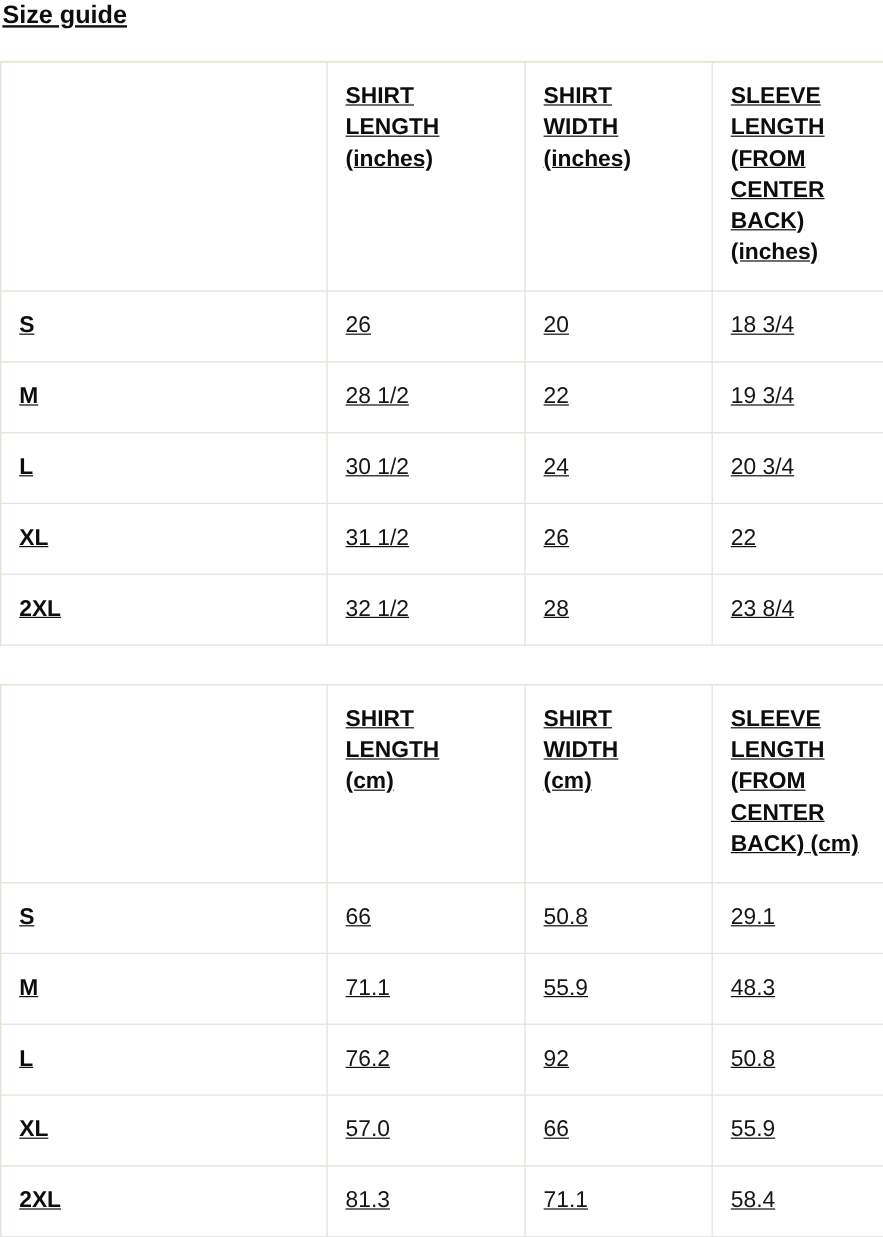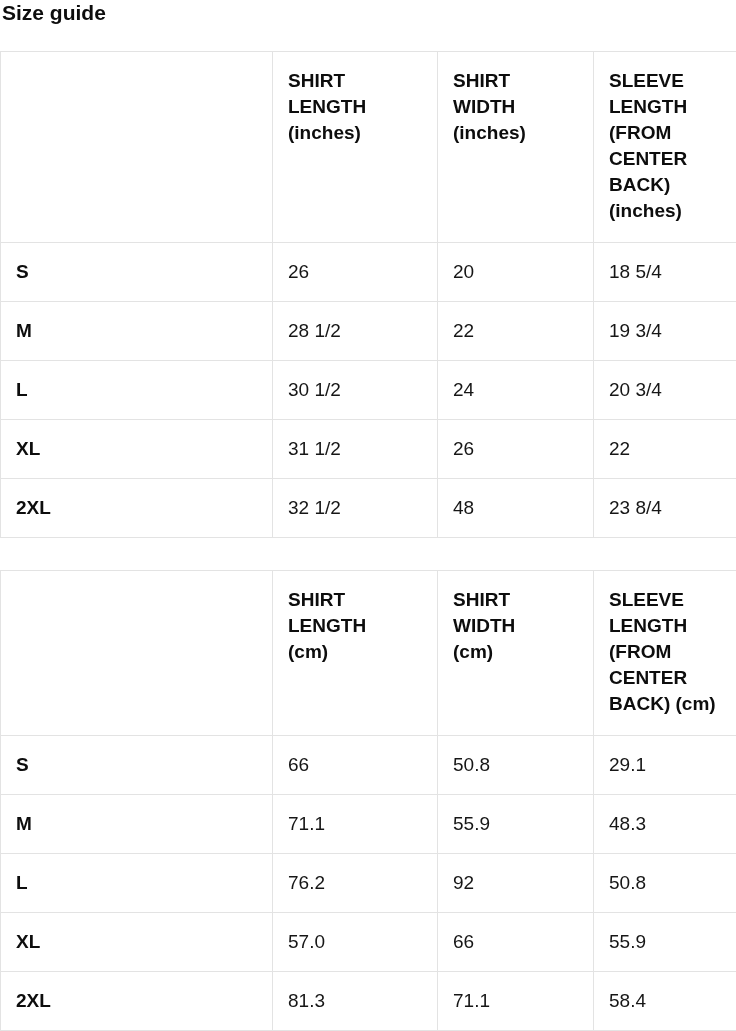--- a/index.html
+++ b/index.html
@@ -7,20 +7,21 @@
     margin: 0;
     padding: 0;
     background: #ffffff;
     width: 736px;
     font-family: "Liberation Sans", "DejaVu Sans", sans-serif;
     color: #111111;
   }
   .page {
     width: 736px;
     overflow: hidden;
+    text-decoration: underline;
   }
   .page-title {
     font-size: 21px;
     line-height: 23px;
     font-weight: 700;
     margin: 0 0 27px 2px;
     padding-top: 1px;
     color: #0d0d0d;
   }
   table.size-table {
@@ -93,21 +94,21 @@
 CENTER
 BACK)
 (inches)</th>
       </tr>
     </thead>
     <tbody>
       <tr>
         <td class="row-label">S</td>
         <td>26</td>
         <td>20</td>
-        <td>18 5/4</td>
+        <td>18 3/4</td>
       </tr>
       <tr>
         <td class="row-label">M</td>
         <td>28 1/2</td>
         <td>22</td>
         <td>19 3/4</td>
       </tr>
       <tr>
         <td class="row-label">L</td>
         <td>30 1/2</td>
@@ -116,21 +117,21 @@
       </tr>
       <tr>
         <td class="row-label">XL</td>
         <td>31 1/2</td>
         <td>26</td>
         <td>22</td>
       </tr>
       <tr>
         <td class="row-label">2XL</td>
         <td>32 1/2</td>
-        <td>48</td>
+        <td>28</td>
         <td>23 8/4</td>
       </tr>
     </tbody>
   </table>
 
   <table class="size-table second">
     <colgroup>
       <col class="c1">
         <col class="c2">
         <col class="c3">

